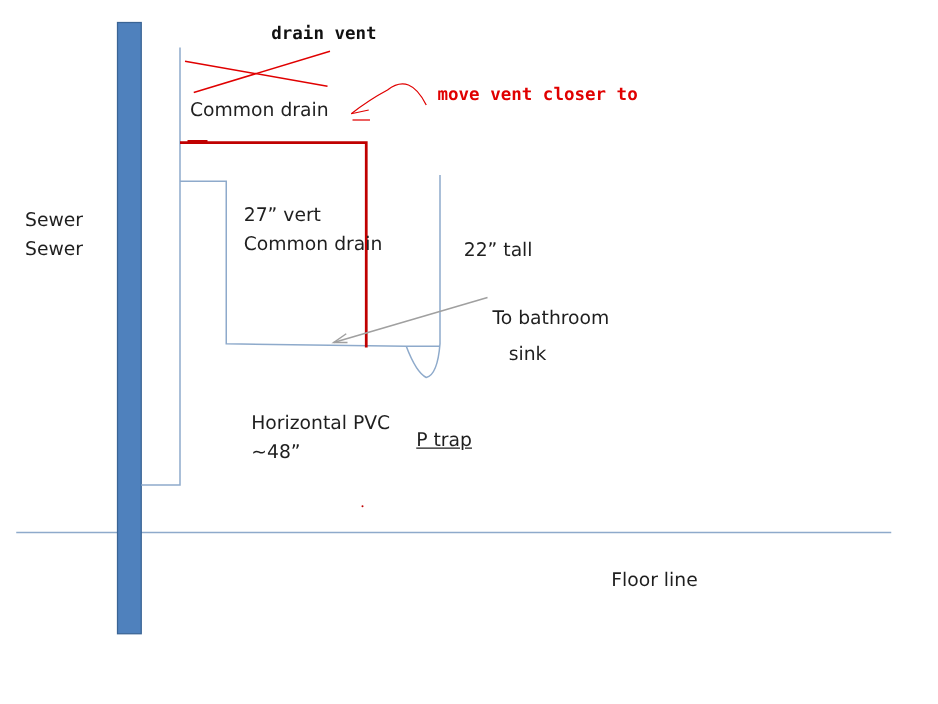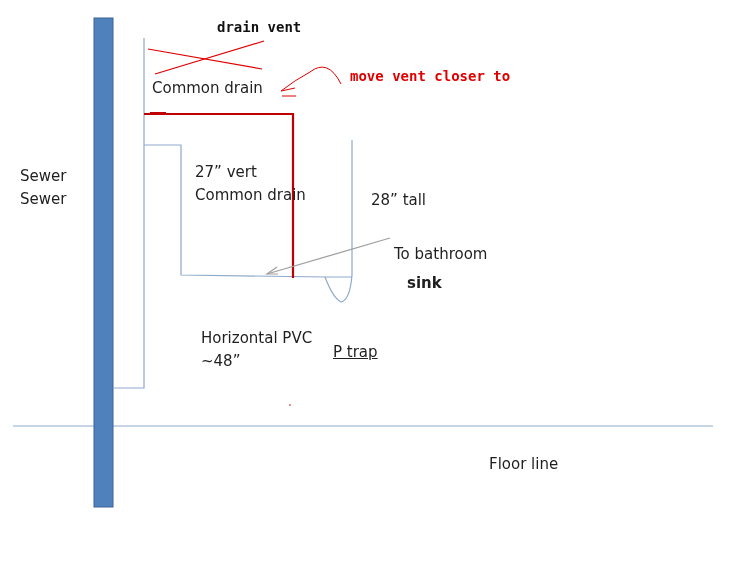--- a/index.html
+++ b/index.html
@@ -52,25 +52,25 @@
 <div class="mono red" style="left:350px;top:67px;">
   <div>move vent closer to</div>
 </div>
 
 <div class="lbl" style="left:195px;top:132px;">
   <div>27” vert</div>
   <div>Common drain</div>
 </div>
 
 <div class="lbl" style="left:371px;top:160px;">
-  <div>28” tall</div>
+  <div>22” tall</div>
 </div>
 
 <div class="lbl" style="left:394px;top:214px;">To bathroom</div>
-<div class="lbl" style="left:407px;top:243px;font-weight:bold;">sink</div>
+<div class="lbl" style="left:407px;top:243px;">sink</div>
 
 <div class="lbl" style="left:201px;top:298px;">
   <div>Horizontal PVC</div>
   <div>~48”</div>
 </div>
 
 <div class="lbl" style="left:333px;top:312px;text-decoration:underline;">P trap</div>
 <div class="lbl" style="left:489px;top:424px;">Floor line</div>
 
 </body></html>

